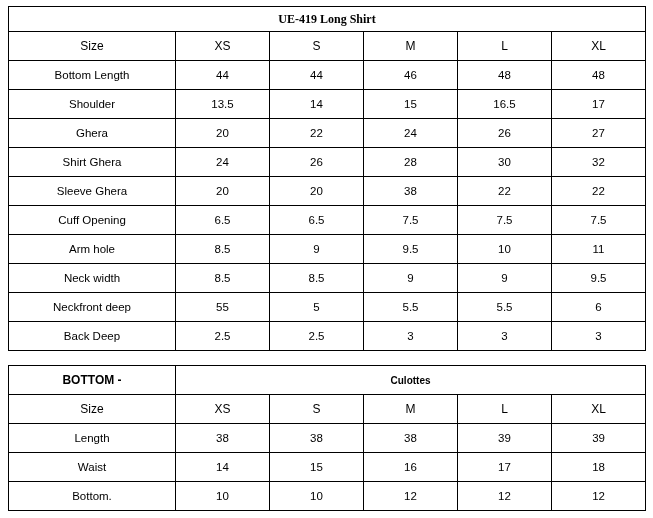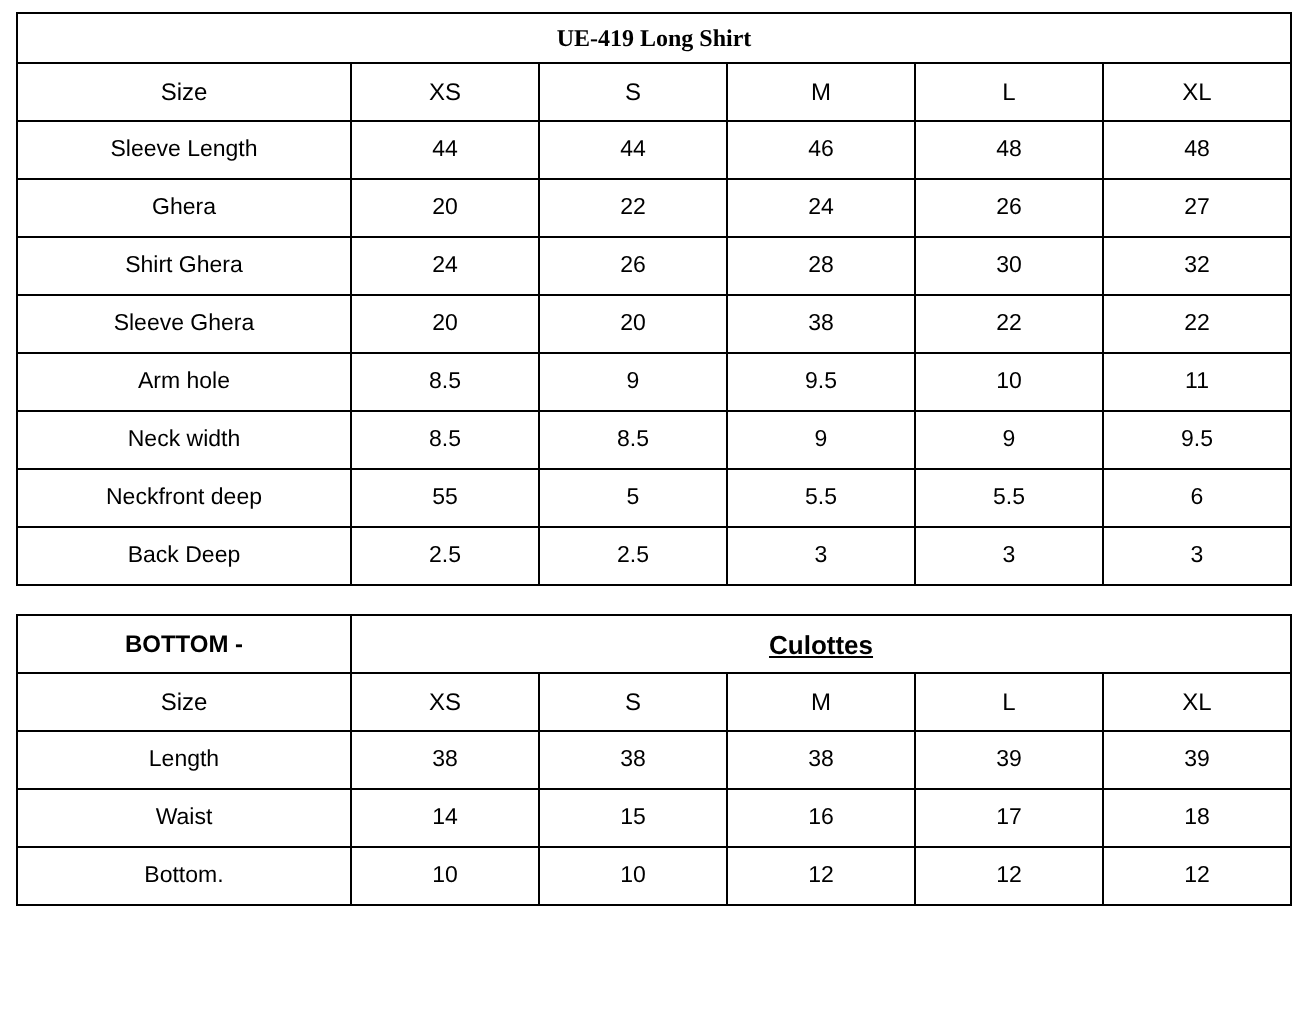--- a/index.html
+++ b/index.html
@@ -53,22 +53,21 @@
   .rowlabel {
     font-size: 11.5px;
   }
   .bottom-label {
     font-weight: bold;
     font-size: 12px;
     text-align: center;
   }
   .culottes-cell {
     font-weight: bold;
-    font-size: 13px;
-    text-decoration: underline;
+    font-size: 10px;
   }
   
   col.c-label { width: 167px; }
   col.c-size  { width: 94px; }
 </style>
 </head>
 <body>
 
 <div class="page">
 
@@ -88,26 +87,34 @@
       <tr>
         <td class="hdr">Size</td>
         <td class="hdr">XS</td>
         <td class="hdr">S</td>
         <td class="hdr">M</td>
         <td class="hdr">L</td>
         <td class="hdr">XL</td>
       </tr>
 
       <tr>
-        <td class="rowlabel">Sleeve Length</td>
+        <td class="rowlabel">Bottom Length</td>
         <td>44</td>
         <td>44</td>
         <td>46</td>
         <td>48</td>
         <td>48</td>
+      </tr>
+      <tr>
+        <td class="rowlabel">Shoulder</td>
+        <td>13.5</td>
+        <td>14</td>
+        <td>15</td>
+        <td>16.5</td>
+        <td>17</td>
       </tr>
       <tr>
         <td class="rowlabel">Ghera</td>
         <td>20</td>
         <td>22</td>
         <td>24</td>
         <td>26</td>
         <td>27</td>
       </tr>
       <tr>
@@ -120,20 +127,28 @@
       </tr>
       <tr>
         <td class="rowlabel">Sleeve Ghera</td>
         <td>20</td>
         <td>20</td>
         <td>38</td>
         <td>22</td>
         <td>22</td>
       </tr>
       <tr>
+        <td class="rowlabel">Cuff Opening</td>
+        <td>6.5</td>
+        <td>6.5</td>
+        <td>7.5</td>
+        <td>7.5</td>
+        <td>7.5</td>
+      </tr>
+      <tr>
         <td class="rowlabel">Arm hole</td>
         <td>8.5</td>
         <td>9</td>
         <td>9.5</td>
         <td>10</td>
         <td>11</td>
       </tr>
       <tr>
         <td class="rowlabel">Neck width</td>
         <td>8.5</td>

